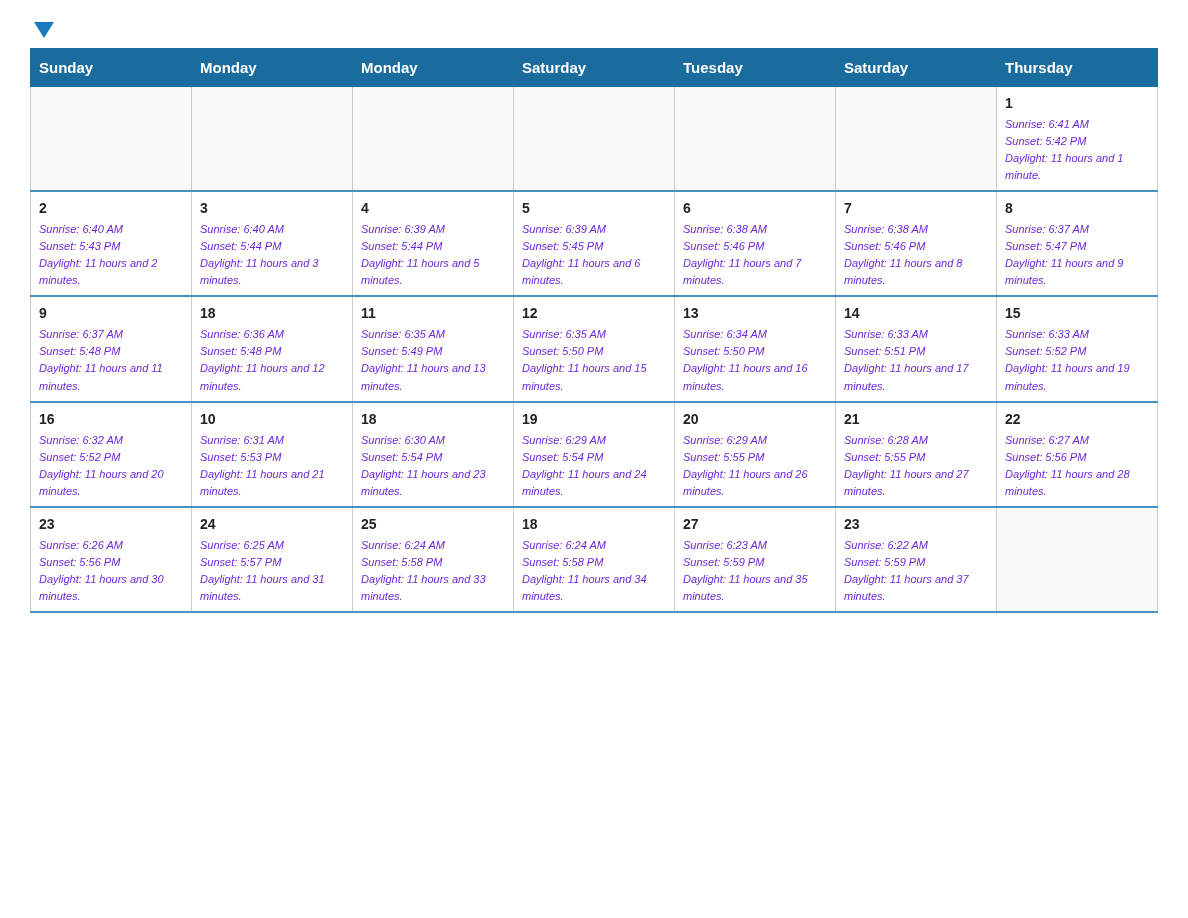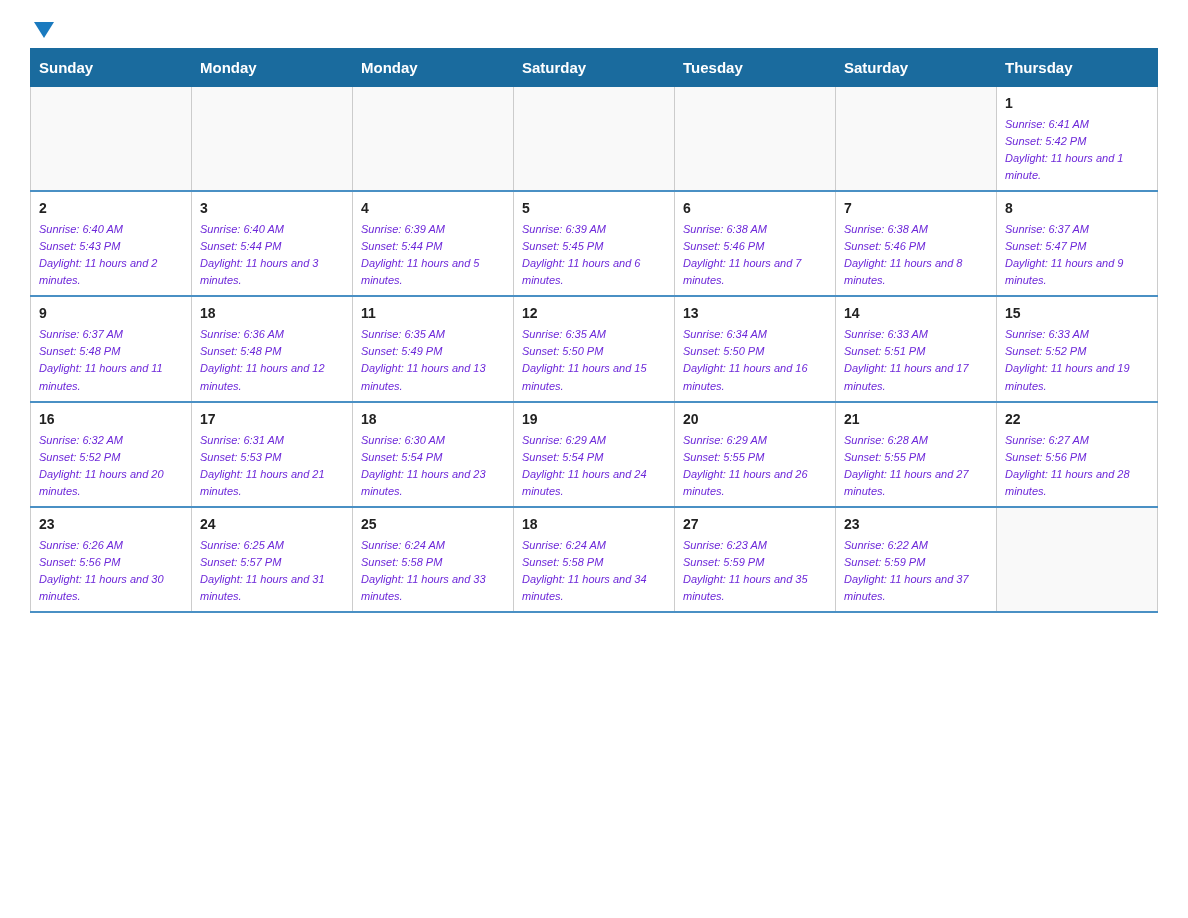--- a/index.html
+++ b/index.html
@@ -203,21 +203,21 @@
           <span class="day-number">15</span>
           <div class="day-info">Sunrise: 6:33 AM<br>Sunset: 5:52 PM<br>Daylight: 11 hours and 19 minutes.</div>
         </td>
       </tr>
       <tr>
         <td>
           <span class="day-number">16</span>
           <div class="day-info">Sunrise: 6:32 AM<br>Sunset: 5:52 PM<br>Daylight: 11 hours and 20 minutes.</div>
         </td>
         <td>
-          <span class="day-number">17</span>
+          <span class="day-number">10</span>
           <div class="day-info">Sunrise: 6:31 AM<br>Sunset: 5:53 PM<br>Daylight: 11 hours and 21 minutes.</div>
         </td>
         <td>
           <span class="day-number">18</span>
           <div class="day-info">Sunrise: 6:30 AM<br>Sunset: 5:54 PM<br>Daylight: 11 hours and 23 minutes.</div>
         </td>
         <td>
           <span class="day-number">19</span>
           <div class="day-info">Sunrise: 6:29 AM<br>Sunset: 5:54 PM<br>Daylight: 11 hours and 24 minutes.</div>
         </td>

